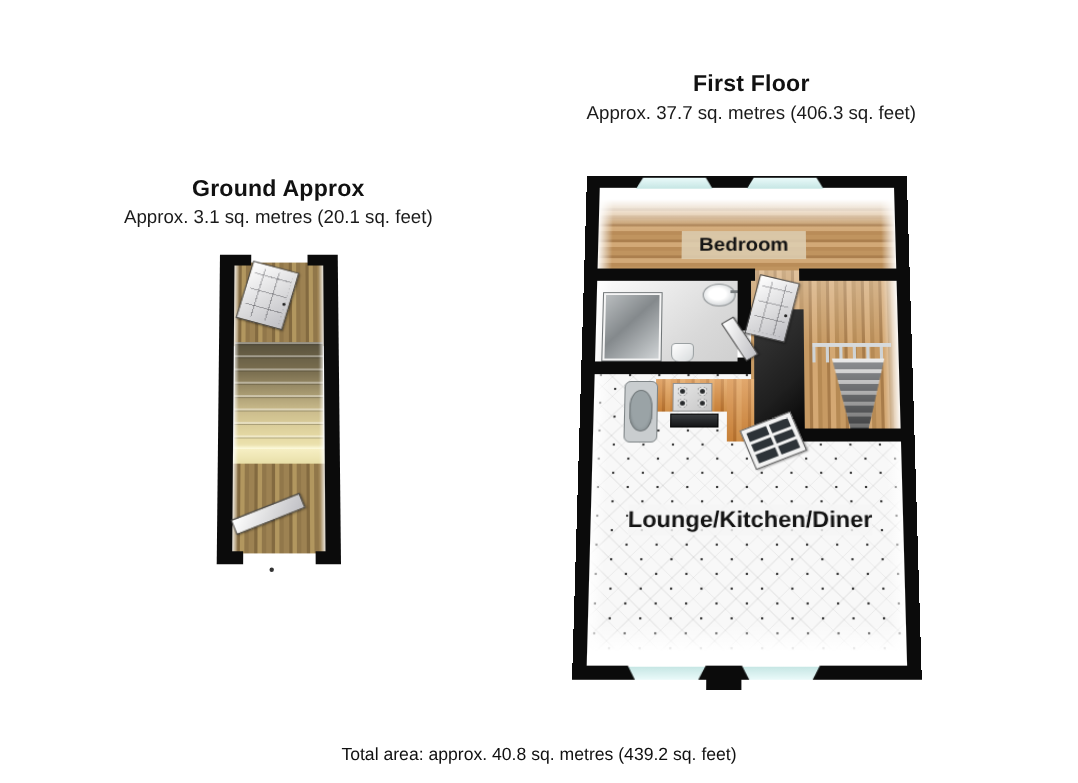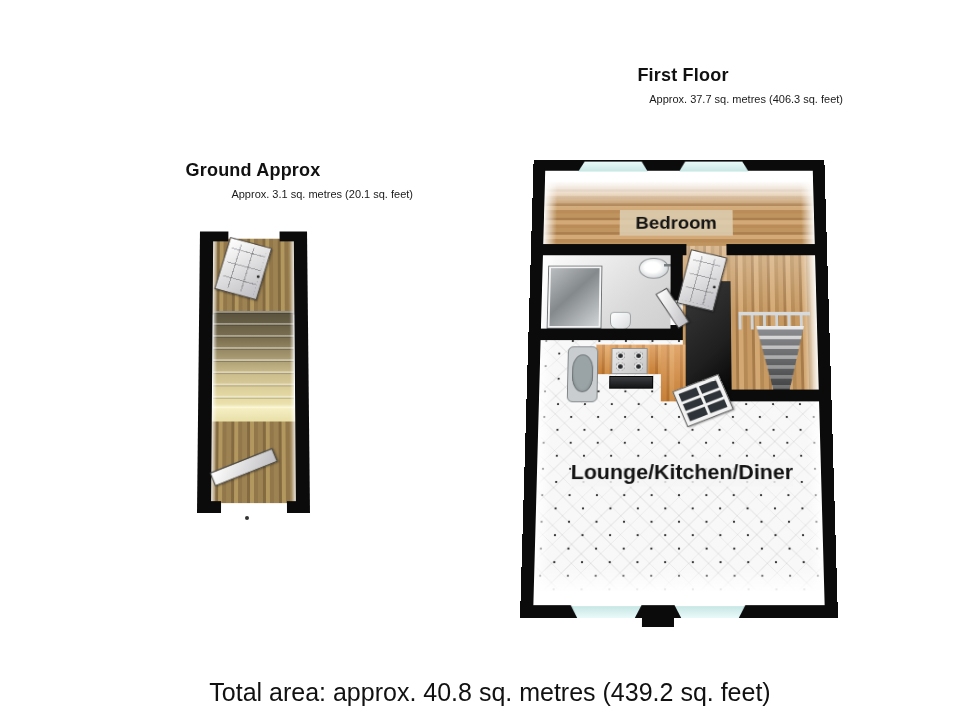--- a/index.html
+++ b/index.html
@@ -1,23 +1,23 @@
 <!DOCTYPE html>
 <html style="--wall: #0b0b0b; --glass: #c6e6e4; --bedroom-floor: #c0945f; --landing-floor: #c79a63; --hall-floor: #9d8252; --stair-tread: #cbbc8c; --stair-bottom: #f2eaba; --counter: #d78a3c; --carpet: #f8f8f8; --carpet-dot: #3c3c3c; --partition: #1f1f1f;"><head>
 <meta charset="utf-8">
 <style>
   html,body{margin:0;padding:0;background:#fff;}
   .canvas{position:relative;width:980px;height:712px;background:#fff;overflow:hidden;
           font-family:"Liberation Sans",sans-serif;color:#111;}
   .abs{position:absolute;}
 
   
-  .floor-title{position:absolute;width:300px;text-align:center;font-size:18px;font-weight:bold;letter-spacing:.2px;}
-  .floor-sub{position:absolute;width:320px;text-align:right;font-size:11px;color:#1a1a1a;}
-  .footer-text{position:absolute;left:0;width:100%;text-align:center;font-size:25px;color:#111;}
+  .floor-title{position:absolute;width:300px;text-align:center;font-size:21px;font-weight:bold;letter-spacing:.2px;}
+  .floor-sub{position:absolute;width:320px;text-align:center;font-size:17px;color:#1a1a1a;}
+  .footer-text{position:absolute;left:0;width:100%;text-align:center;font-size:16px;color:#111;}
 
   
   .plan3d{position:absolute;transform:perspective(750px) rotateX(8deg);transform-origin:50% 100%;}
 
   .wall{position:absolute;background:var(--wall);}
   .whiteface{position:absolute;pointer-events:none;}
 
   
   .wood-h{background:
     linear-gradient(to bottom, rgba(255,255,255,.38), rgba(255,255,255,0) 55%),

